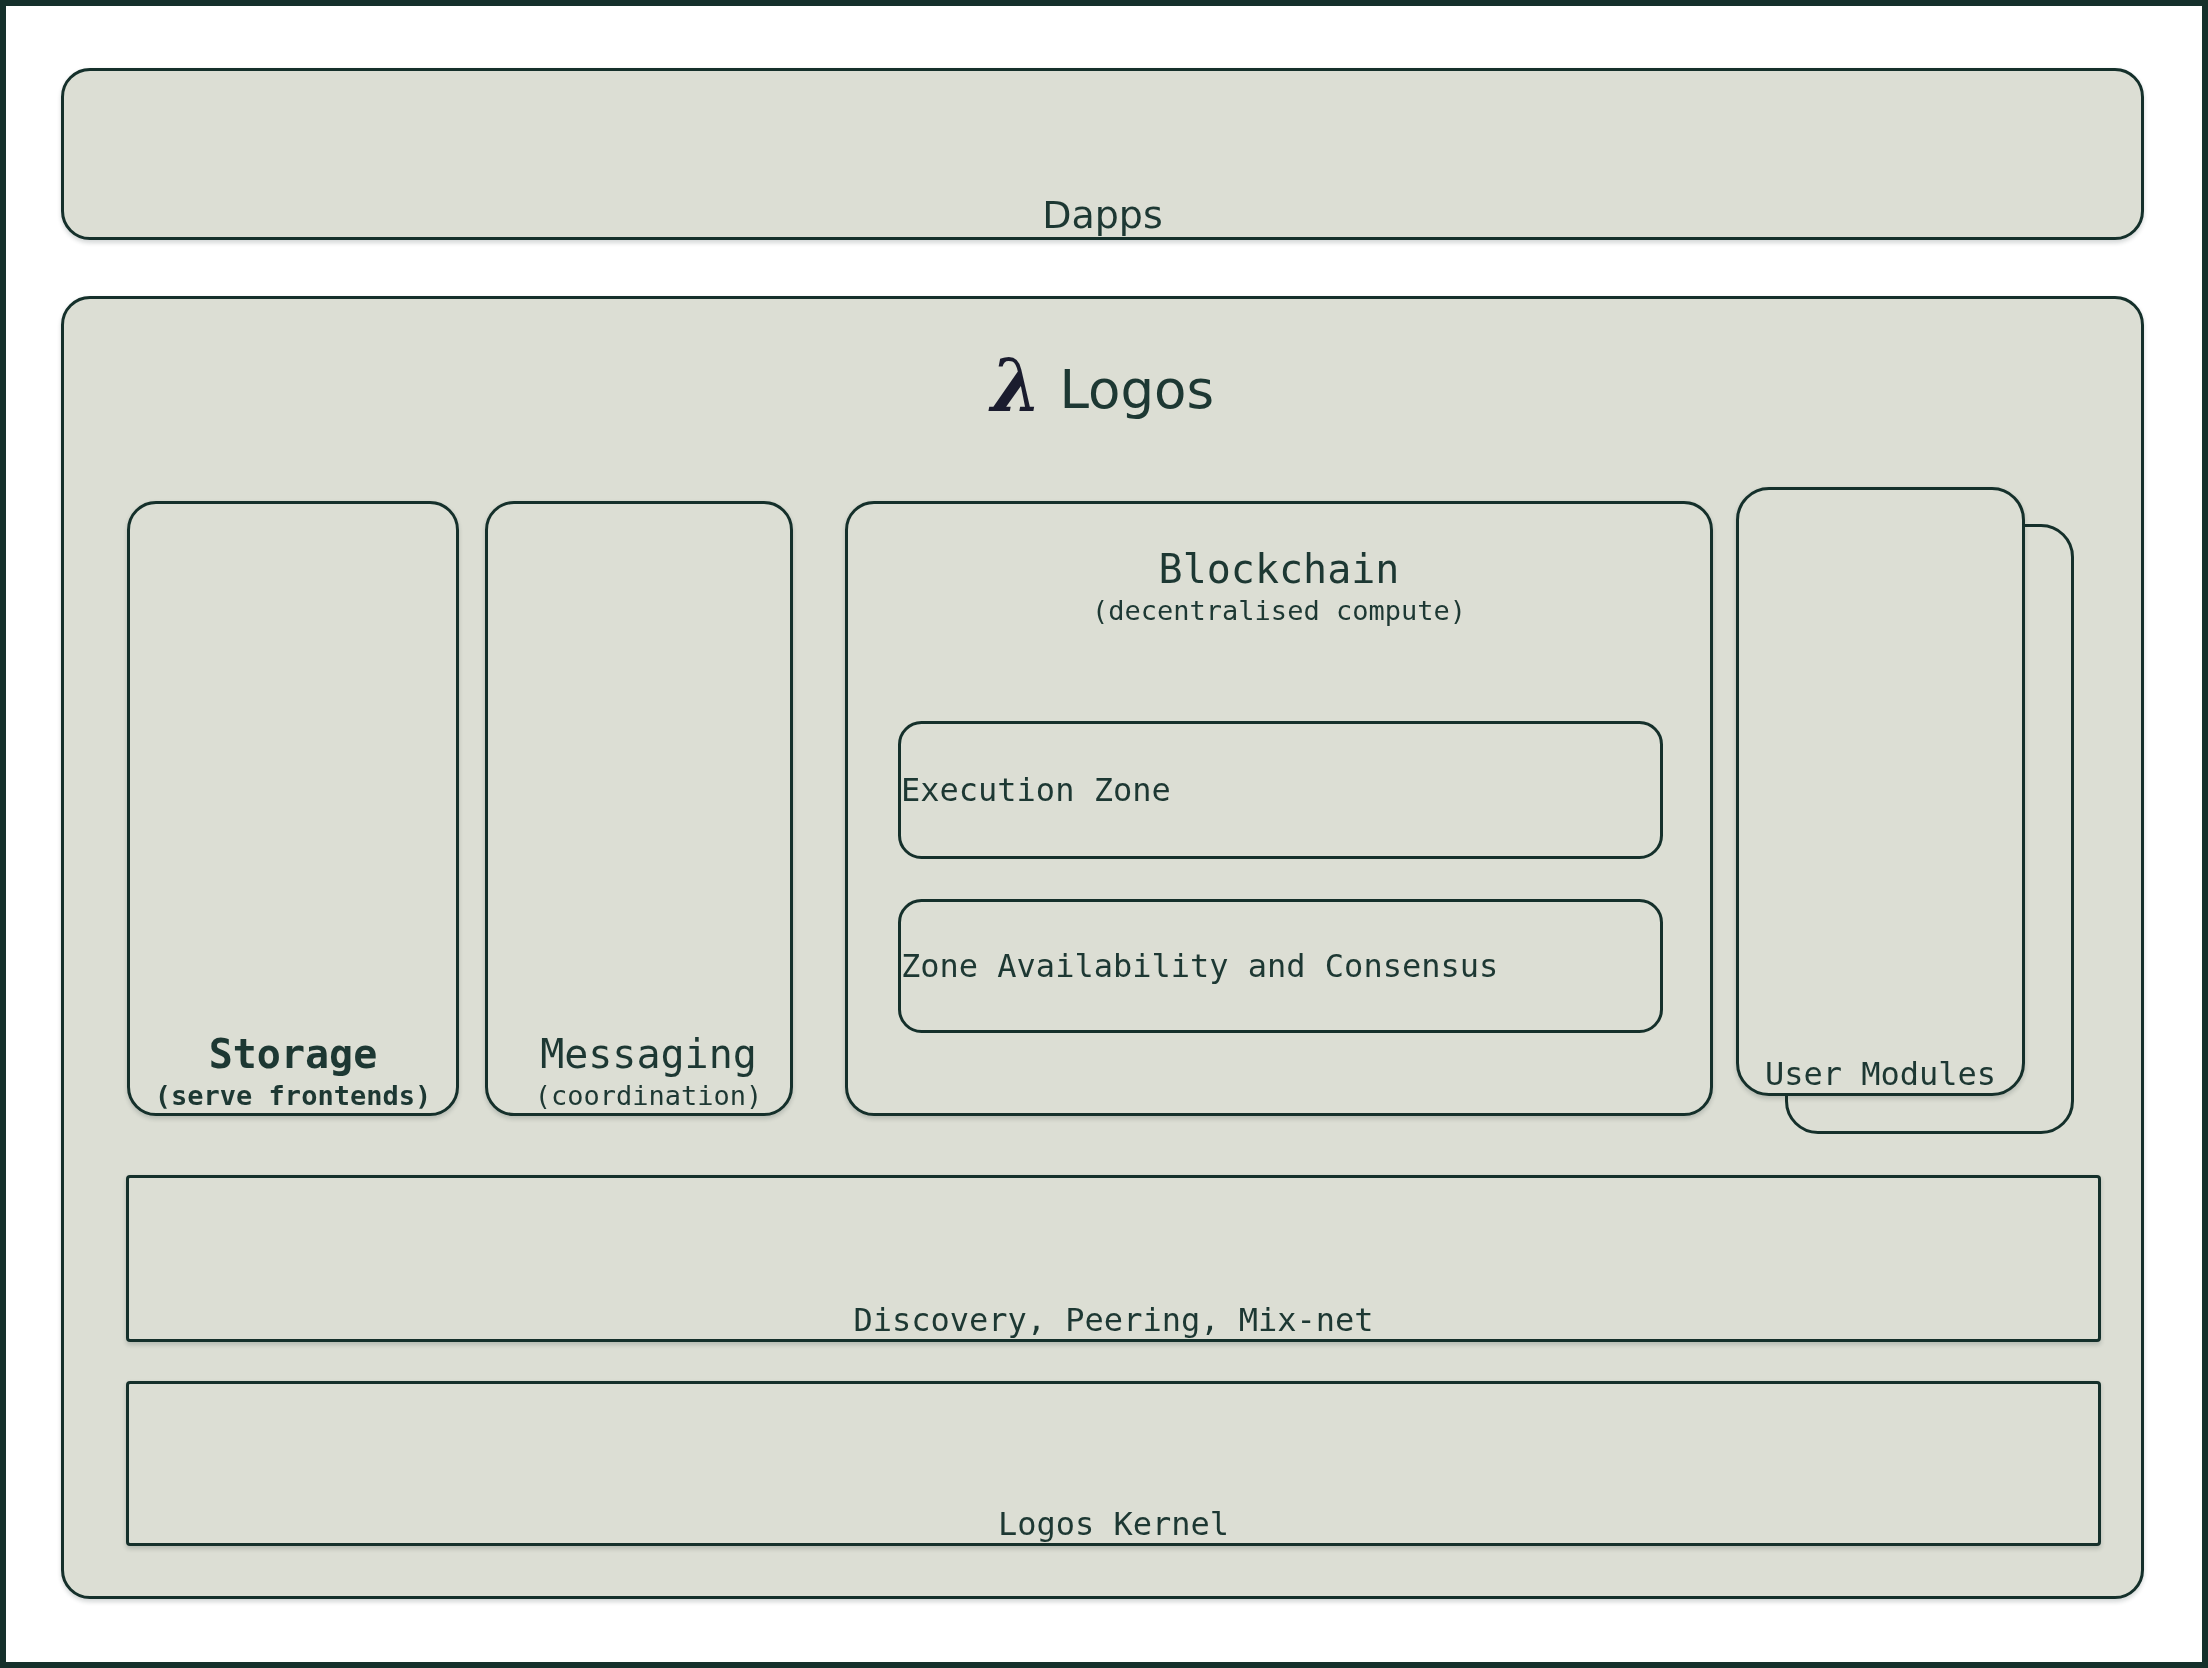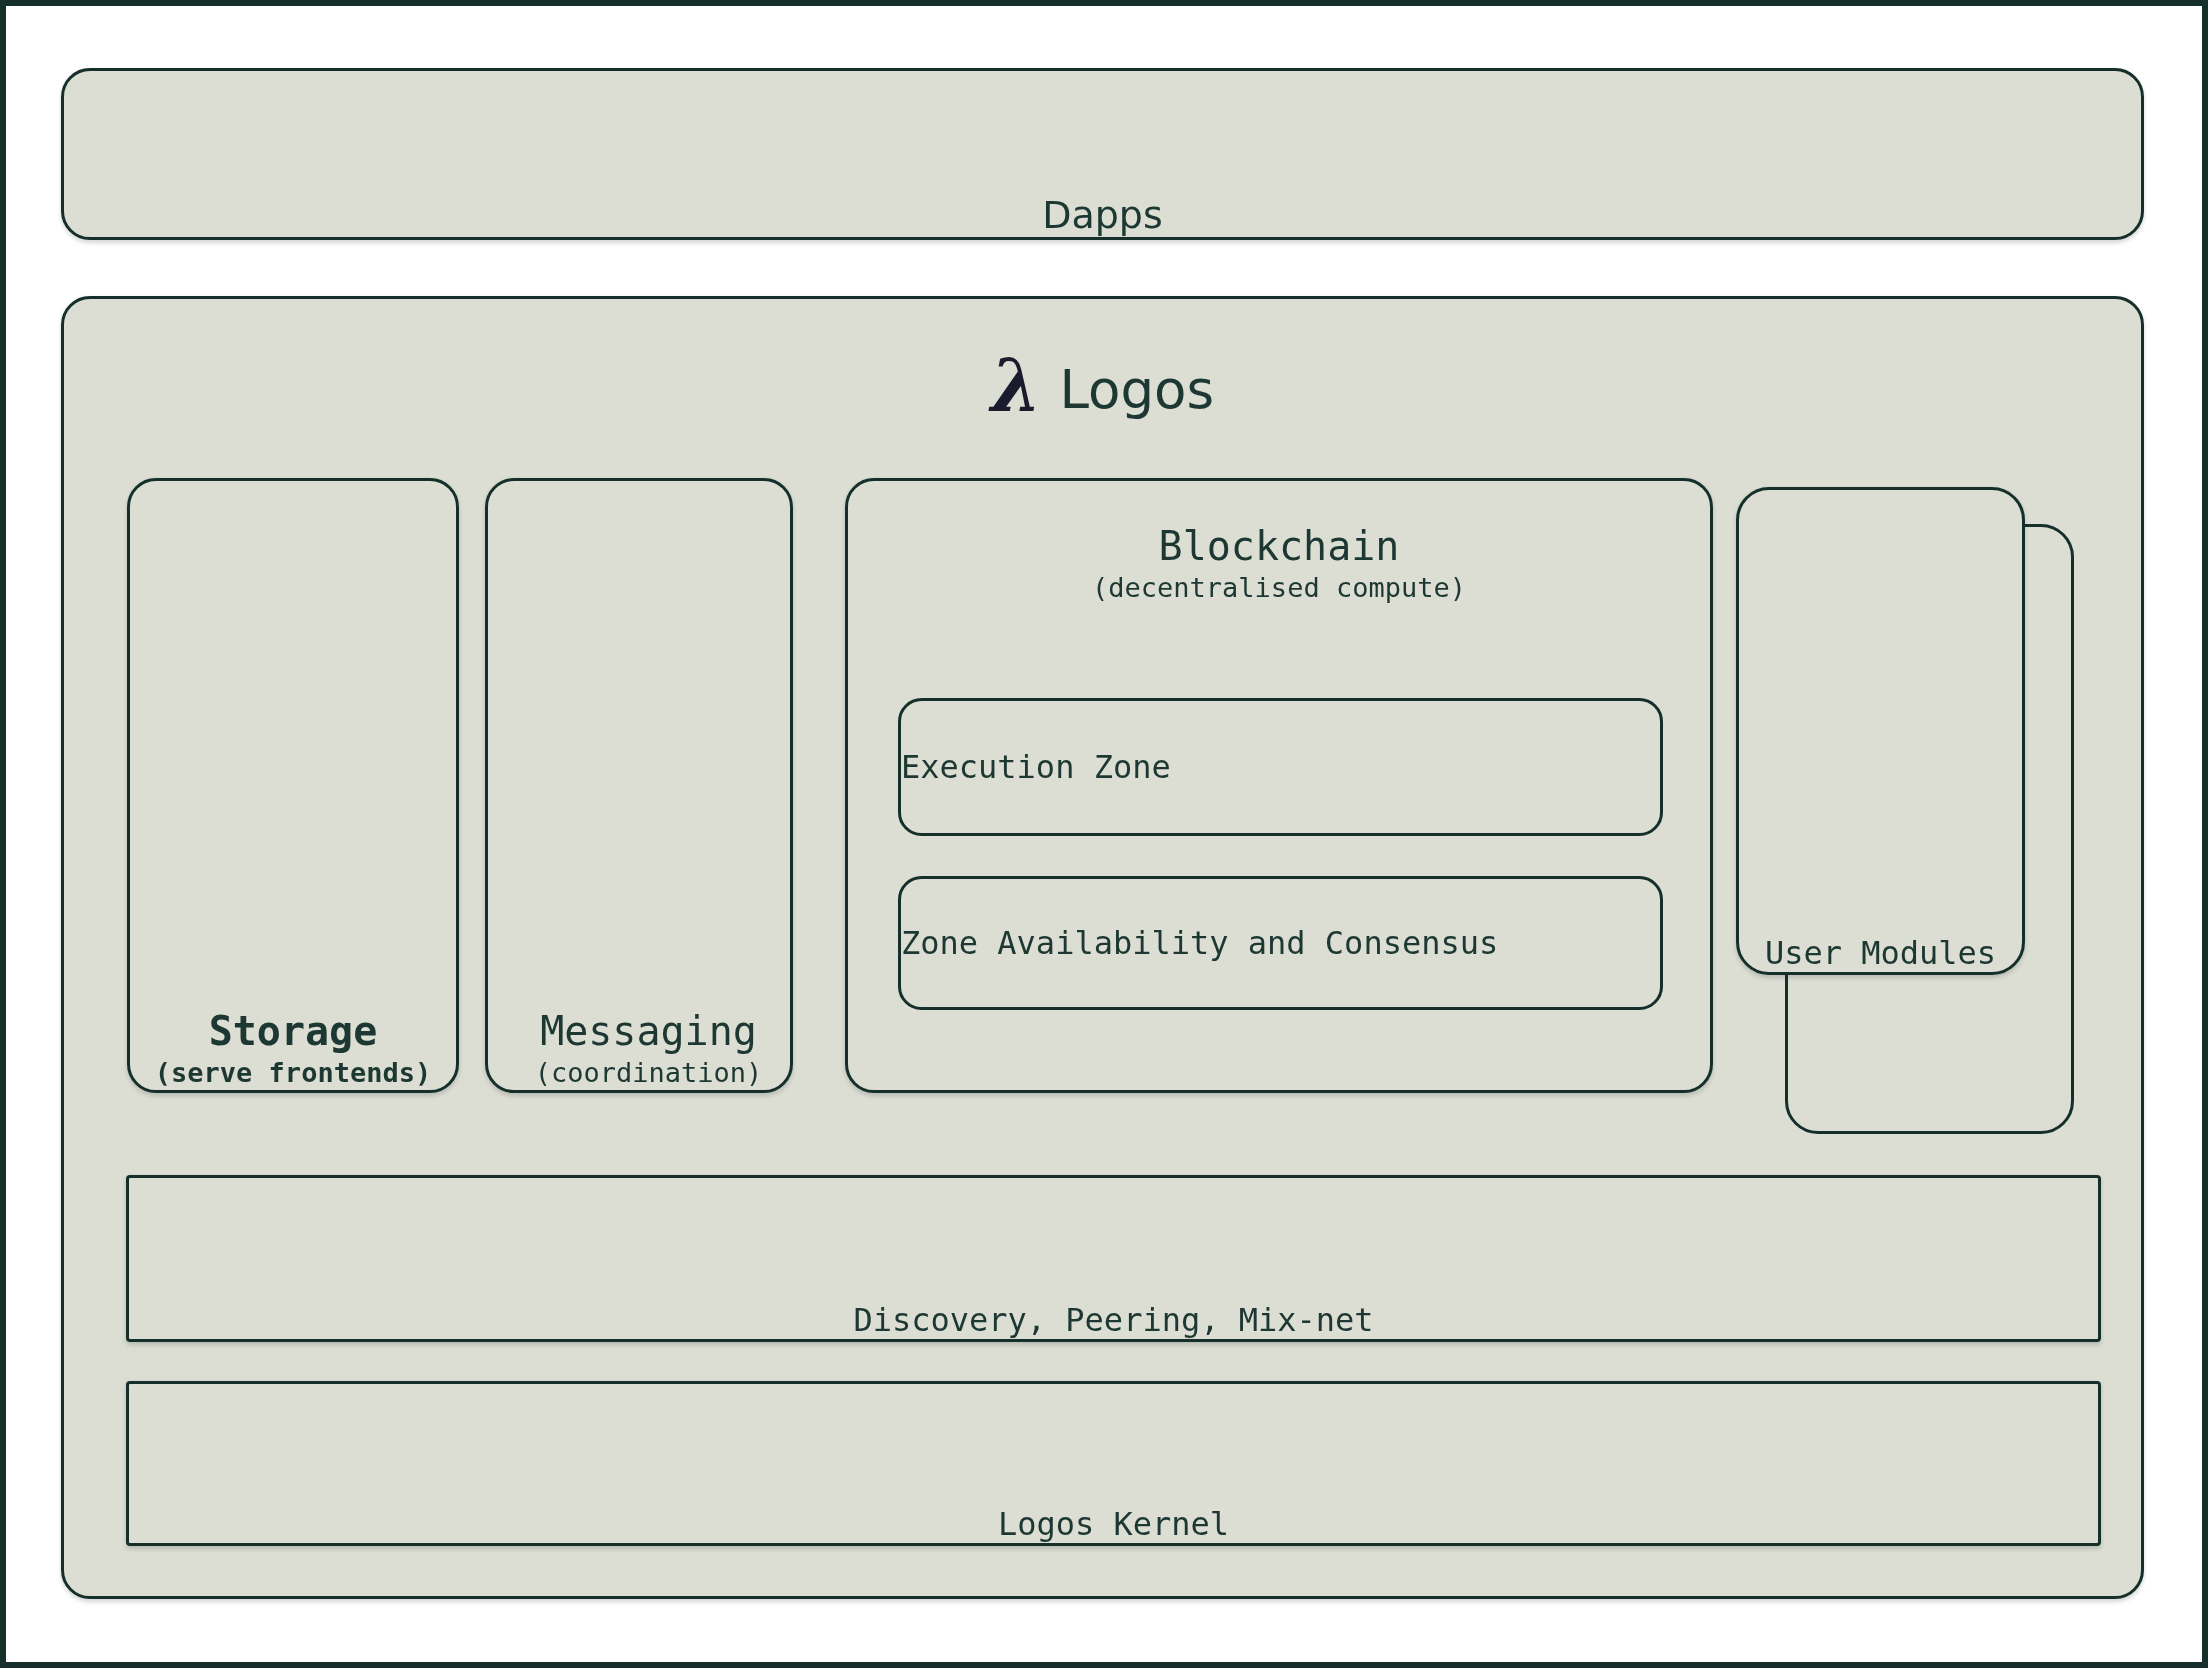--- a/index.html
+++ b/index.html
@@ -50,21 +50,21 @@
     font-size:72px;line-height:1;
     color:var(--lambda);
     transform:translateY(-3.6px);
   }
   .logos-title-text{
     font-family:"DejaVu Sans","Liberation Sans",sans-serif;
     font-size:53px;line-height:1;
   }
 
   
-  .colbox{top:179px;height:615px;}
+  .colbox{top:202px;height:615px;}
   .storage{left:63px;width:332px;font-weight:bold;}
   .messaging{left:421px;width:308px;padding-left:19px;}
   .blockchain{left:781px;width:868px;}
 
   .box-title{font-size:40px;line-height:1.2;}
   .box-sub{font-size:27px;line-height:1.3;}
   .label-md{font-size:32px;line-height:1.2;}
 
   .blockchain-head{
     position:absolute;top:41px;left:0;width:100%;
@@ -82,21 +82,21 @@
 
   
   .user-modules-stack{position:absolute;left:1672px;top:188px;width:338px;height:647px;}
   .card{
     position:absolute;
     background:var(--surface);
     border:3.6px solid var(--border);
     border-radius:33px;
   }
   .card.back{left:49px;top:37px;width:289px;height:610px;}
-  .card.front{left:0;top:0;width:289px;height:488px;box-shadow:0 2.7px 4.5px rgba(20,40,40,0.18);}
+  .card.front{left:0;top:0;width:289px;height:609px;box-shadow:0 2.7px 4.5px rgba(20,40,40,0.18);}
 
   
   .bar{left:62px;width:1975px;border-radius:4px;}
   .discovery{top:876px;height:167px;}
   .kernel{top:1082px;height:165px;}
 </style>
 </head>
 <body>
 
 <div class="frame"></div>

